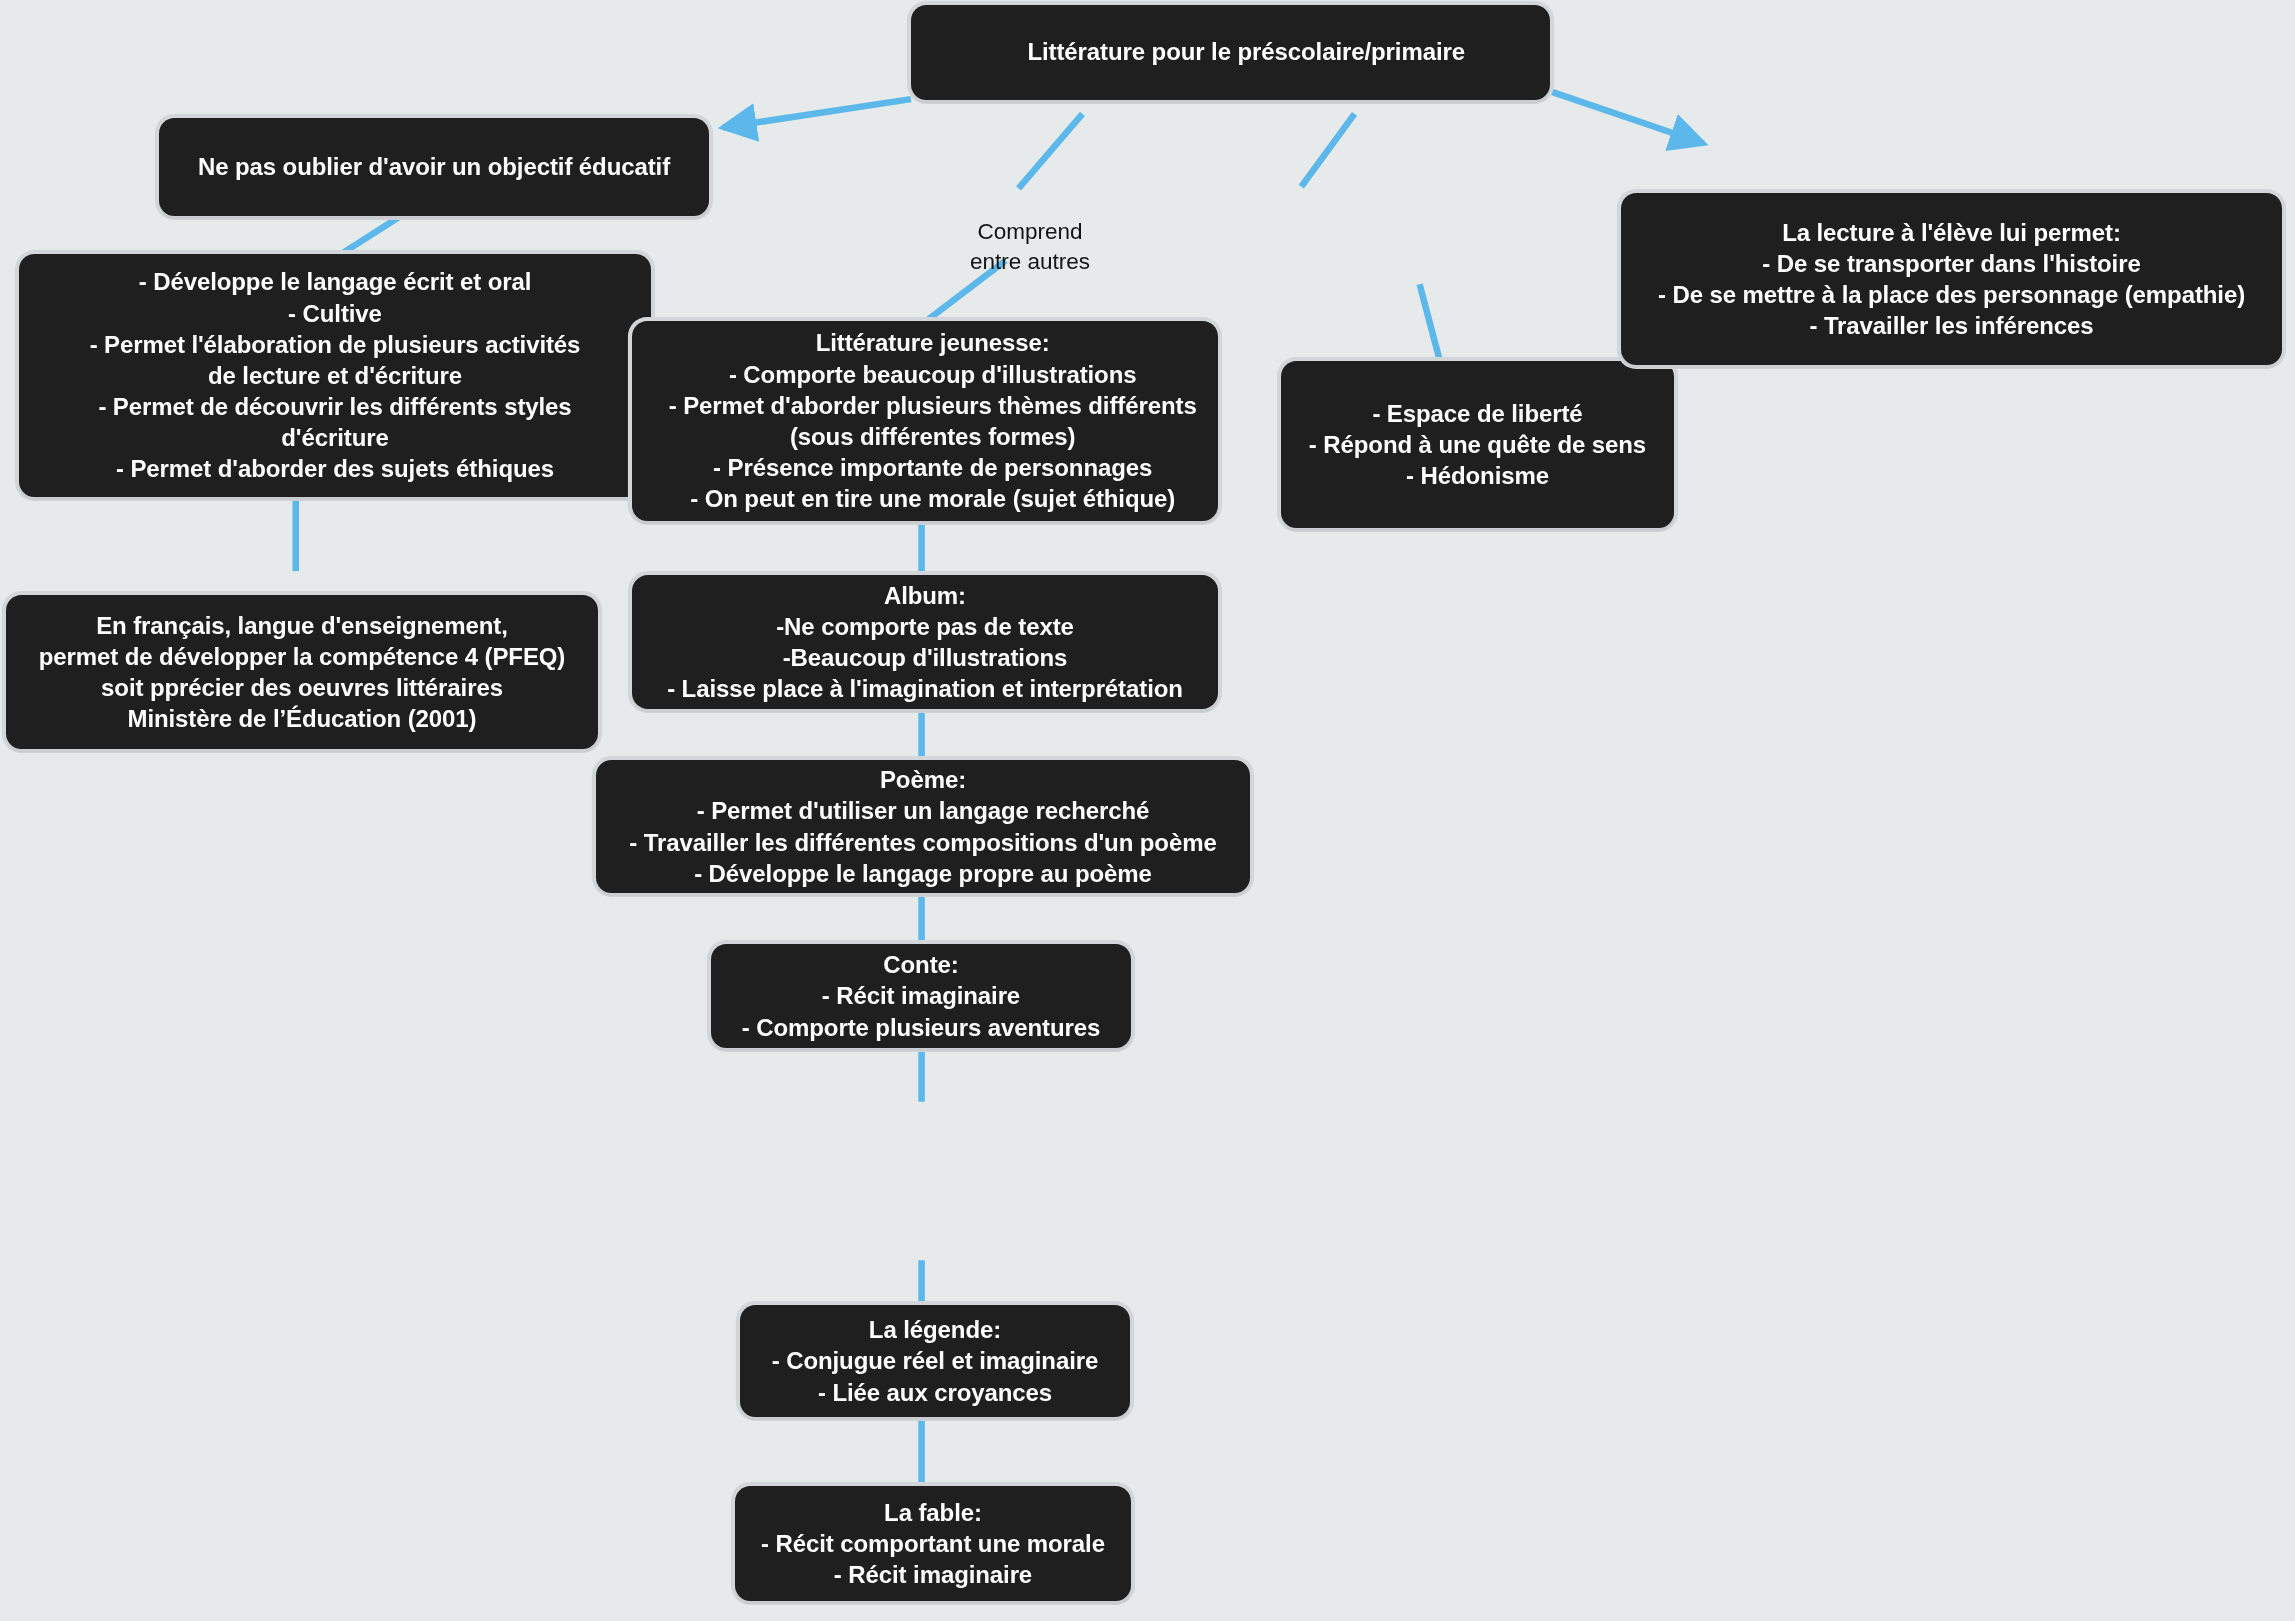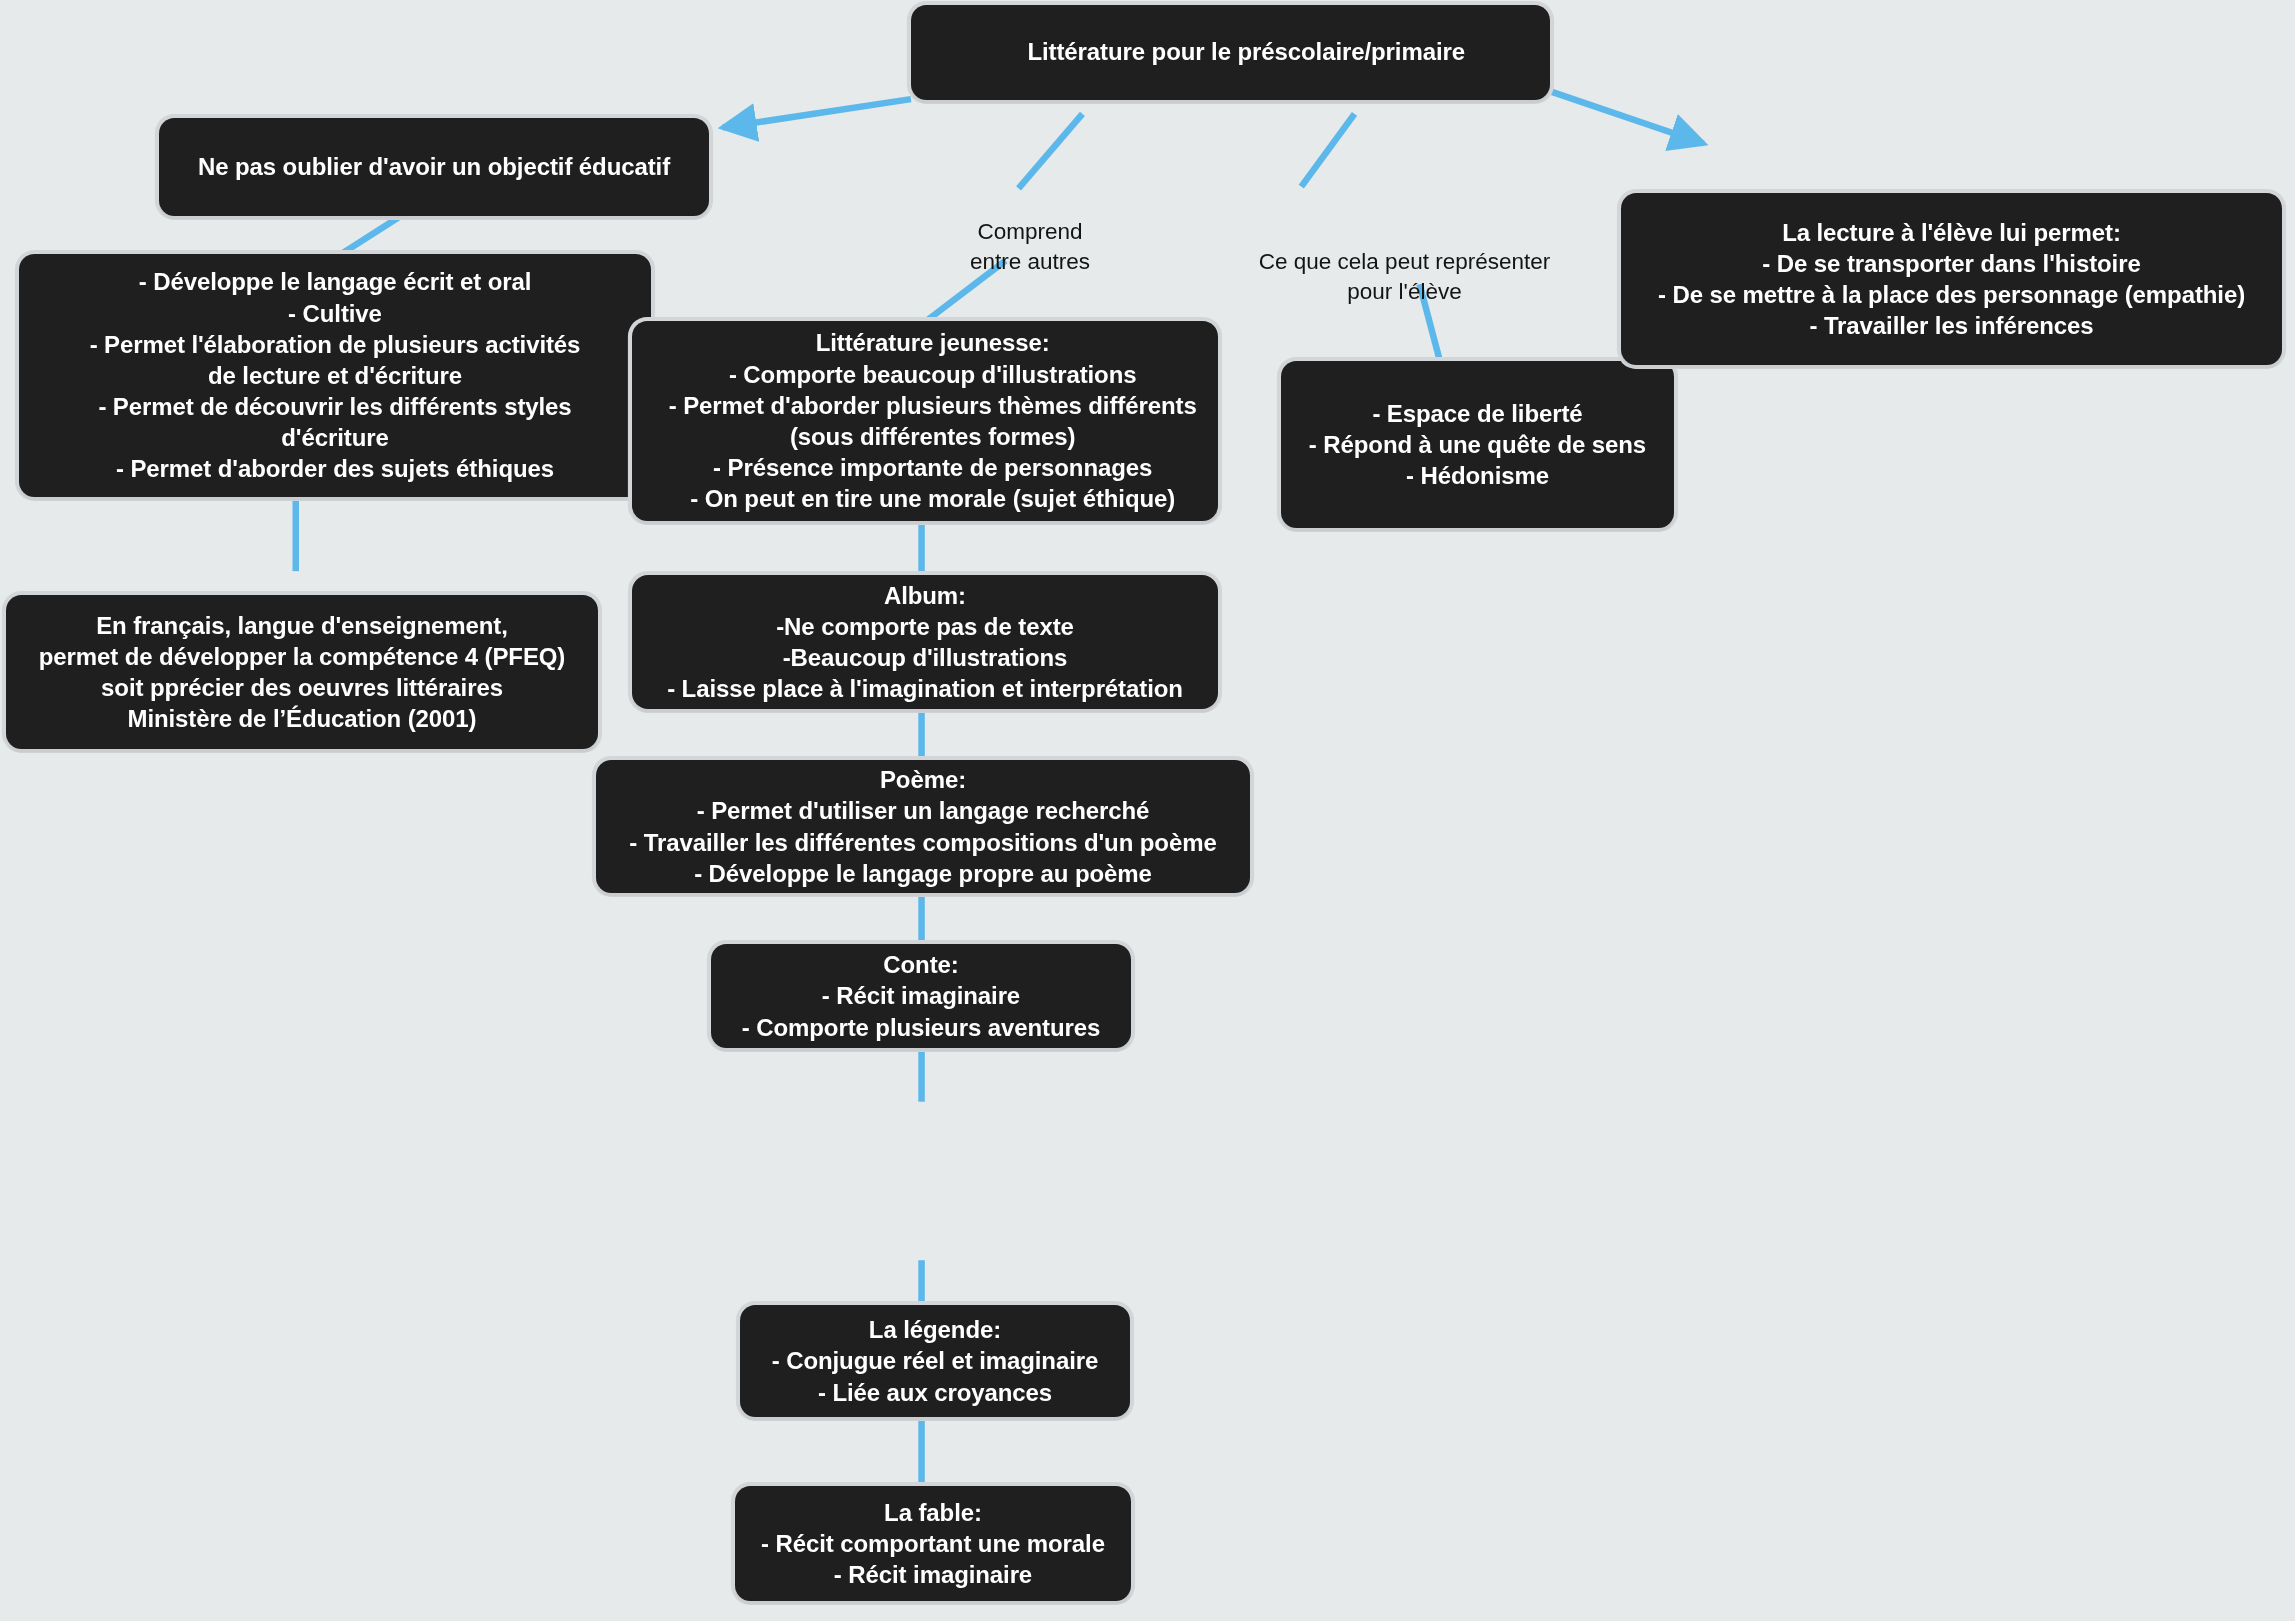--- a/index.html
+++ b/index.html
@@ -167,24 +167,20 @@
 - Conjugue réel et imaginaire
 - Liée aux croyances</span>
   </div>
 
   <div class="node node-body" style="left:735px; top:1486px; width:396px; height:115px;">
     <span>La fable:
 - Récit comportant une morale
 - Récit imaginaire</span>
   </div>
 
-  <div class="edge-label" style="left:1242px; top:218px; width:325px;">
-    <span>Ce que cela peut représenter
-pour l'élève</span>
-  </div>
 
   <div class="node node-body" style="left:1281px; top:361px; width:393px; height:167px;">
     <span>- Espace de liberté
 - Répond à une quête de sens
 - Hédonisme</span>
   </div>
 
   <div class="node node-body" style="left:1621px; top:145px; width:661px; height:172px;margin-top:48px;">
     <span>La lecture à l'élève lui permet:
 - De se transporter dans l'histoire

